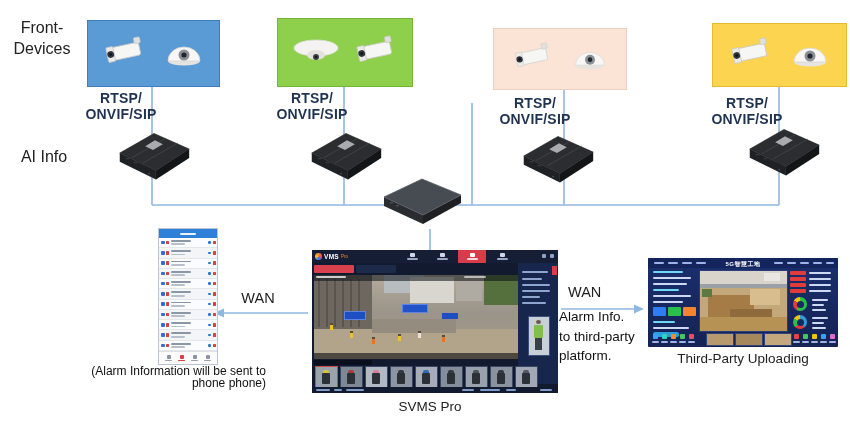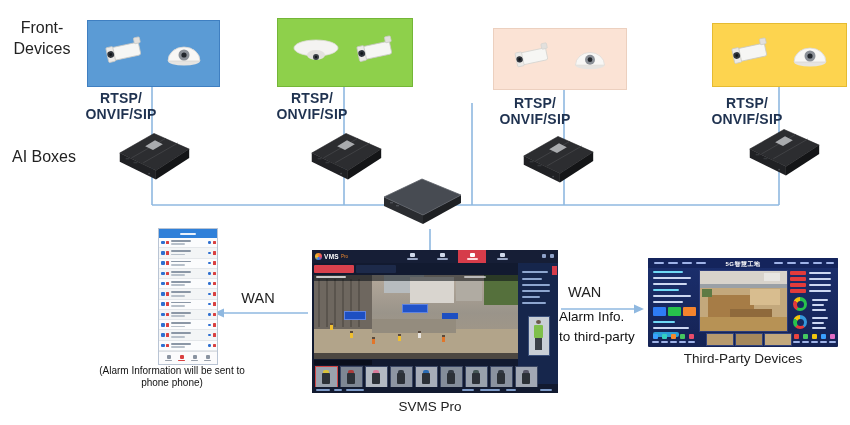--- a/index.html
+++ b/index.html
@@ -40,21 +40,21 @@
   .pi-txt i+i{width:14px;background:#b7c0ca;}
   .pi-dot{width:2.5px;height:2.5px;background:#2e6fd0;border-radius:50%;margin-right:1px;flex:none;}
   .ph-tabs{height:12px;background:#fbfbfc;border-top:1px solid #dde0e4;display:flex;align-items:center;justify-content:space-evenly;}
   .ph-tab{display:flex;flex-direction:column;align-items:center;gap:1px;}
   .ph-tab b{width:4px;height:4px;background:#8a93a0;border-radius:1px;}
   .ph-tab i{width:7px;height:1.5px;background:#9aa2ad;border-radius:1px;}
   .ph-tab.active b,.ph-tab.active i{background:#d94040;}
   
   #lbl-mobile{left:78px;top:365px;width:188px;text-align:center;z-index:4;}
   #lbl-mobile .t1{font-size:12px;font-weight:bold;color:#111;}
-  #lbl-mobile .t2{font-size:10px;line-height:12px;color:#111;}
+  #lbl-mobile .t2{font-size:12px;line-height:12px;color:#111;text-align:right;}
   #wan-left{left:228px;top:290px;width:60px;text-align:center;font-size:14.5px;color:#222;}
   #wan-right{left:568px;top:284px;width:60px;font-size:14.5px;color:#222;}
   #upload-note{position:absolute;left:559px;top:307px;width:100px;font-size:13.5px;line-height:19.5px;color:#111;z-index:4;}
   #lbl-svms{left:355px;top:399px;width:150px;text-align:center;font-size:13.5px;color:#222;}
   #lbl-tp{left:653px;top:351px;width:180px;text-align:center;font-size:13.5px;color:#222;}
   
   #svms{position:absolute;z-index:3;left:312px;top:250px;width:246px;height:143px;background:#121a30;overflow:hidden;}
   #sv-top{position:absolute;left:0;top:0;width:246px;height:13px;background:#161e36;display:flex;align-items:center;}
   #sv-logo{display:flex;align-items:center;gap:2px;margin-left:3px;}
   #sv-flame{width:7px;height:7px;border-radius:50%;background:conic-gradient(#f08a2e,#e84c6a,#2e7cf6,#f2c12e,#f08a2e);}
@@ -105,21 +105,21 @@
       <line x1="561" y1="309" x2="636" y2="309"></line>
     </g>
     <polygon points="214,313 224,308.5 224,317.5" fill="#8fb8e0"></polygon>
     <polygon points="644,309 634,304.5 634,313.5" fill="#8fb8e0"></polygon>
   </svg>
 
   <div class="txt" id="lbl-frontend">
     <div>Front-</div>
     <div>Devices</div>
   </div>
-  <div class="txt" id="lbl-aiboxes">AI Boxes</div>
+  <div class="txt" id="lbl-aiboxes">AI Info</div>
 
   <div class="devbox" id="g1" style="background: rgb(91, 155, 213); border-color: rgb(63, 127, 193);">
     <span>
       <svg width="46" height="32" viewBox="0 0 46 32">
           <g transform="rotate(-12 23 16)">
         <rect x="10" y="9" width="28" height="13" rx="2" fill="#f6f6f4" stroke="#c9c9c5" stroke-width=".8"></rect>
         <rect x="5" y="8" width="7" height="15" rx="1" fill="#eceae7" stroke="#c9c9c5" stroke-width=".8"></rect>
         <circle cx="8.5" cy="15.5" r="3.4" fill="#2f343b"></circle>
             <circle cx="8.5" cy="15.5" r="1.4" fill="#11151a"></circle>
         <rect x="34" y="4" width="6" height="6" rx="1" fill="#e2e0dd" stroke="#c9c9c5" stroke-width=".7"></rect>
@@ -413,20 +413,21 @@
 
   <div class="txt" id="lbl-mobile">
     <div class="t2">(Alarm Information will be sent to</div>
     <div class="t2">phone phone)</div>
   </div>
   <div class="txt" id="wan-left">WAN</div>
   <div class="txt" id="wan-right">WAN</div>
   <div id="upload-note">
     <div>Alarm Info.</div>
     <div>to third-party</div>
+    <div>platform.</div>
   </div>
 
   <div id="svms">
     <div id="sv-top">
       <div id="sv-logo">
         <span id="sv-flame"></span>
         <b>VMS</b>
         <i>Pro</i>
       </div>
       <span class="sv-nav" style="left:86px">
@@ -616,15 +617,15 @@
         <div style="position: absolute; left: 152px; top: 1px; width: 5px; height: 5px; background: rgb(69, 200, 96); border-radius: 1px;"></div>
         <div style="position: absolute; left: 151px; top: 8px; width: 7px; height: 1.5px; background: rgb(159, 179, 232); border-radius: 1px;"></div>
         <div style="position: absolute; left: 161px; top: 1px; width: 5px; height: 5px; background: rgb(241, 196, 15); border-radius: 1px;"></div>
         <div style="position: absolute; left: 160px; top: 8px; width: 7px; height: 1.5px; background: rgb(159, 179, 232); border-radius: 1px;"></div>
         <div style="position: absolute; left: 170px; top: 1px; width: 5px; height: 5px; background: rgb(58, 160, 255); border-radius: 1px;"></div>
         <div style="position: absolute; left: 169px; top: 8px; width: 7px; height: 1.5px; background: rgb(159, 179, 232); border-radius: 1px;"></div>
         <div style="position: absolute; left: 179px; top: 1px; width: 5px; height: 5px; background: rgb(224, 108, 195); border-radius: 1px;"></div>
         <div style="position: absolute; left: 178px; top: 8px; width: 7px; height: 1.5px; background: rgb(159, 179, 232); border-radius: 1px;"></div>
       </div>
   </div>
-  <div class="txt" id="lbl-tp">Third-Party Devices</div>
+  <div class="txt" id="lbl-tp">Third-Party Uploading</div>
 
 </div>
 
 </body></html>

